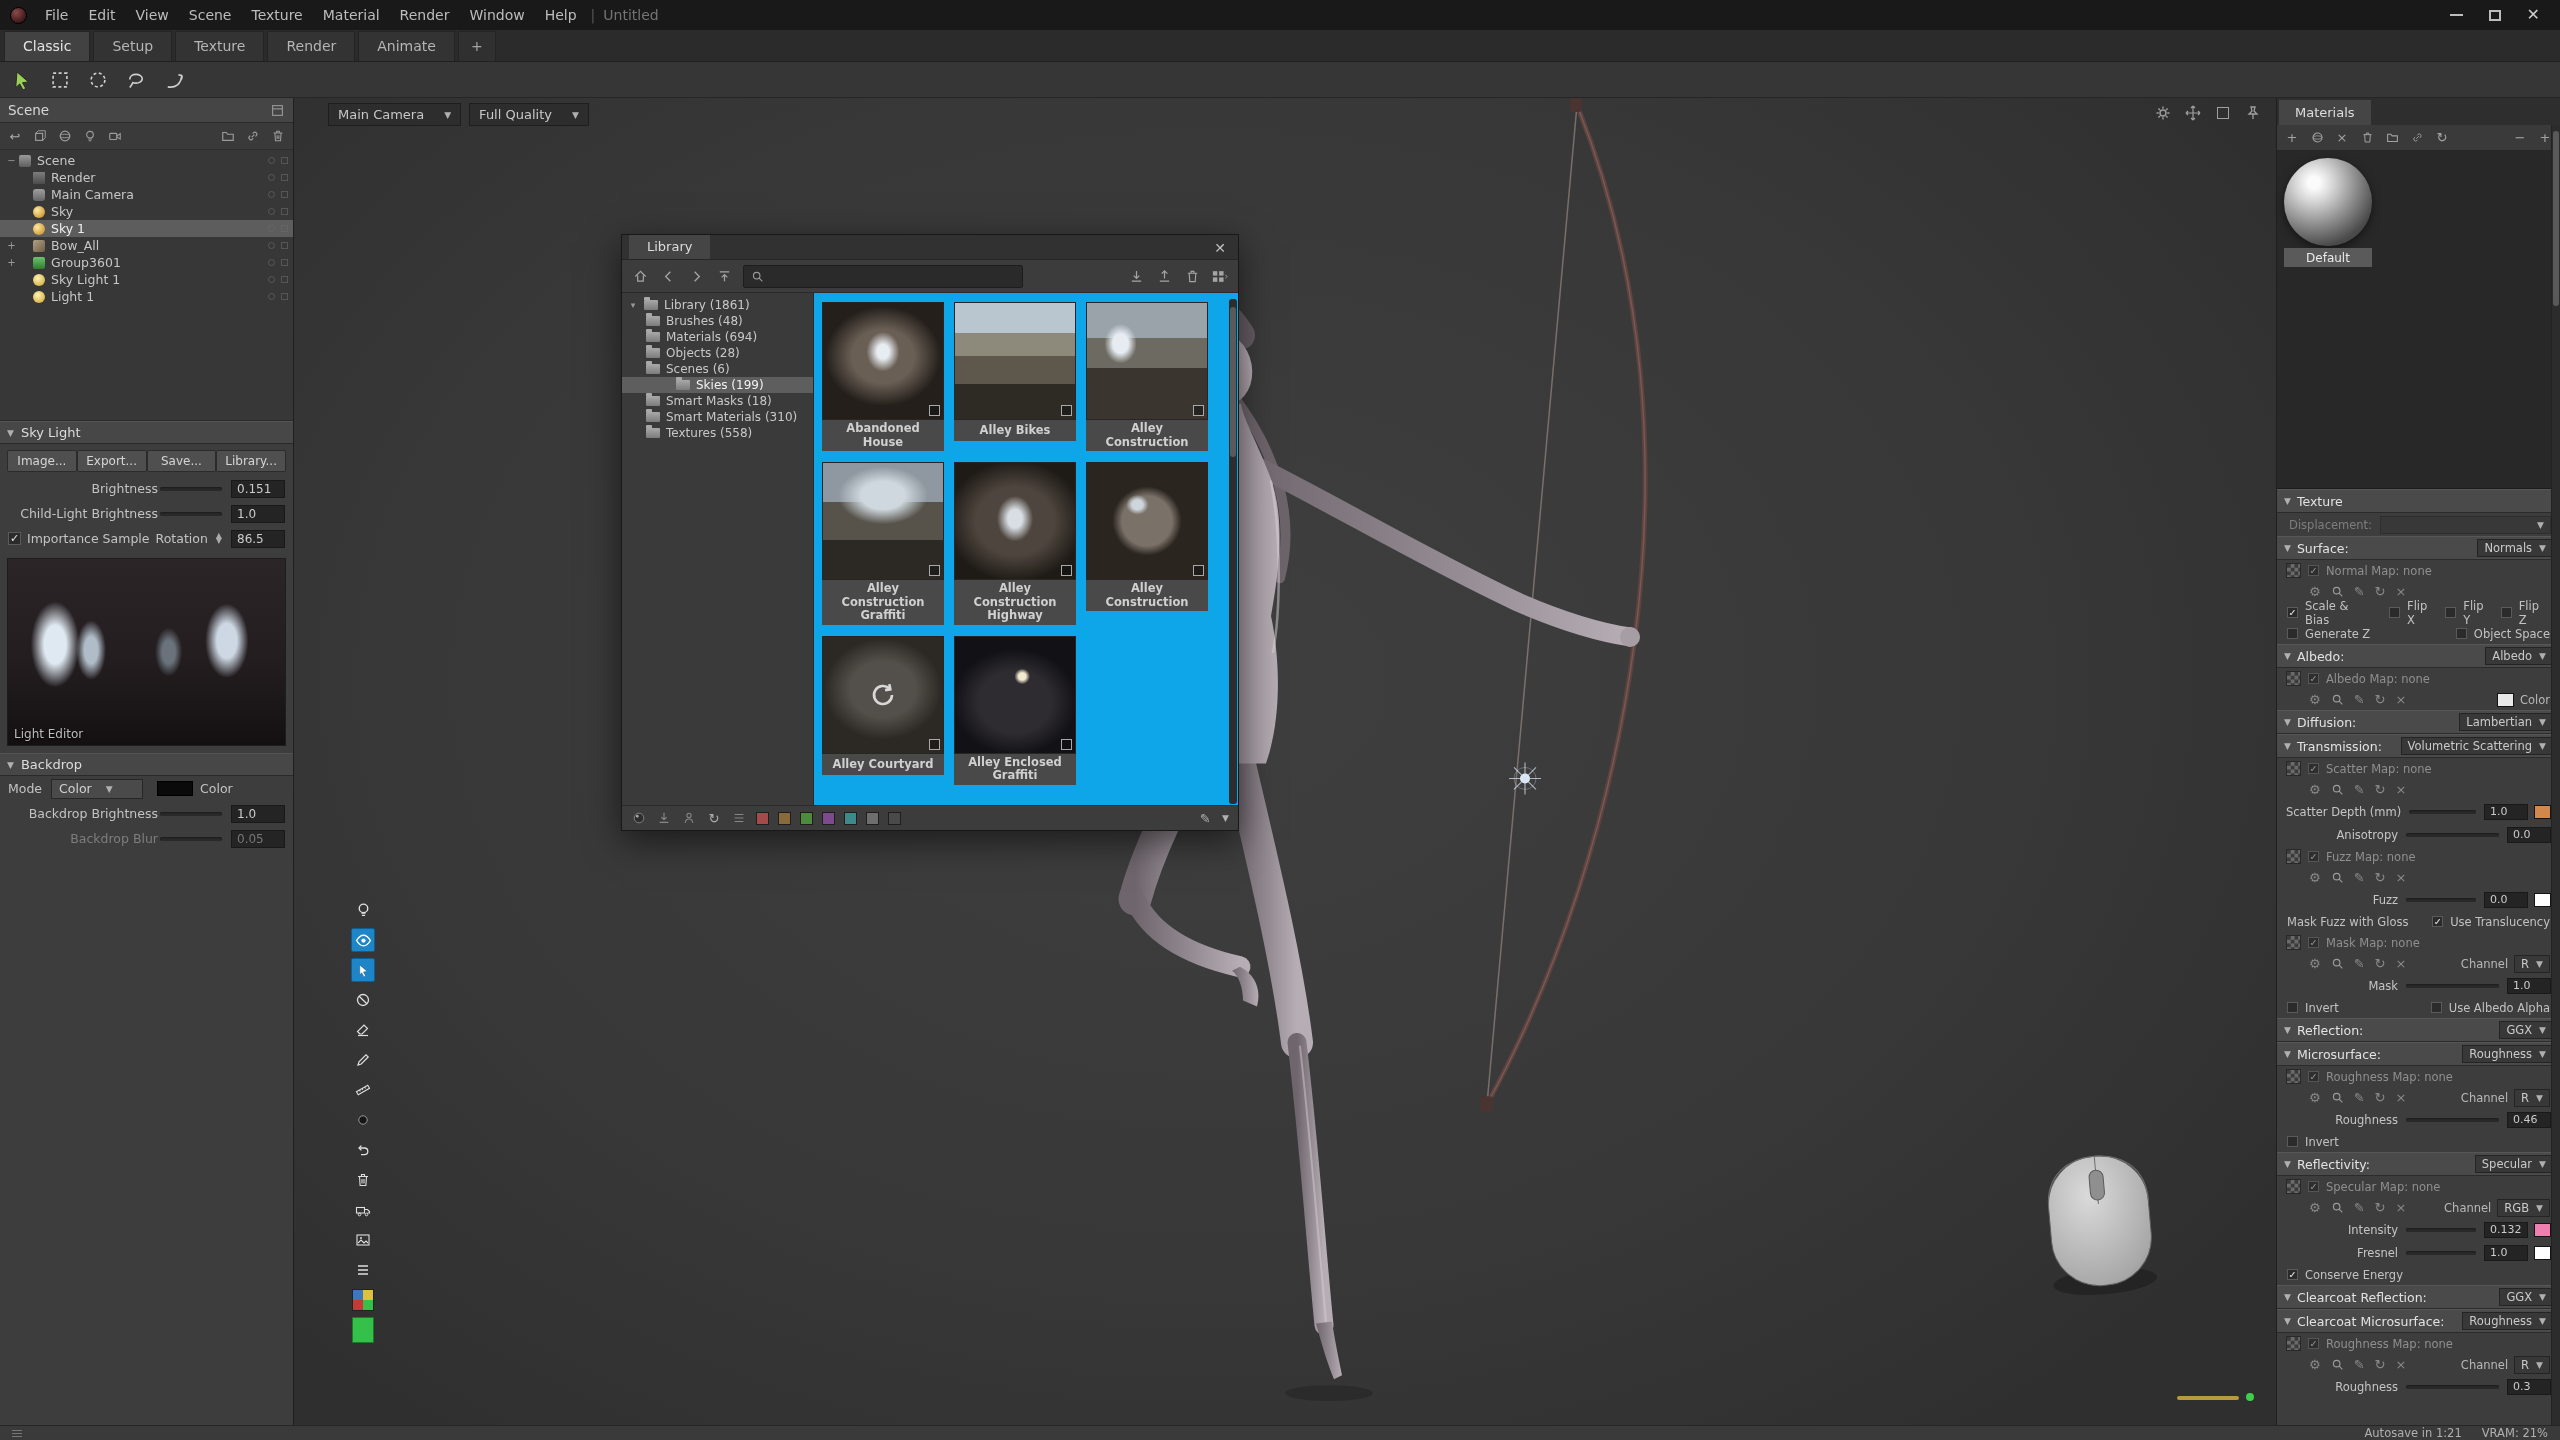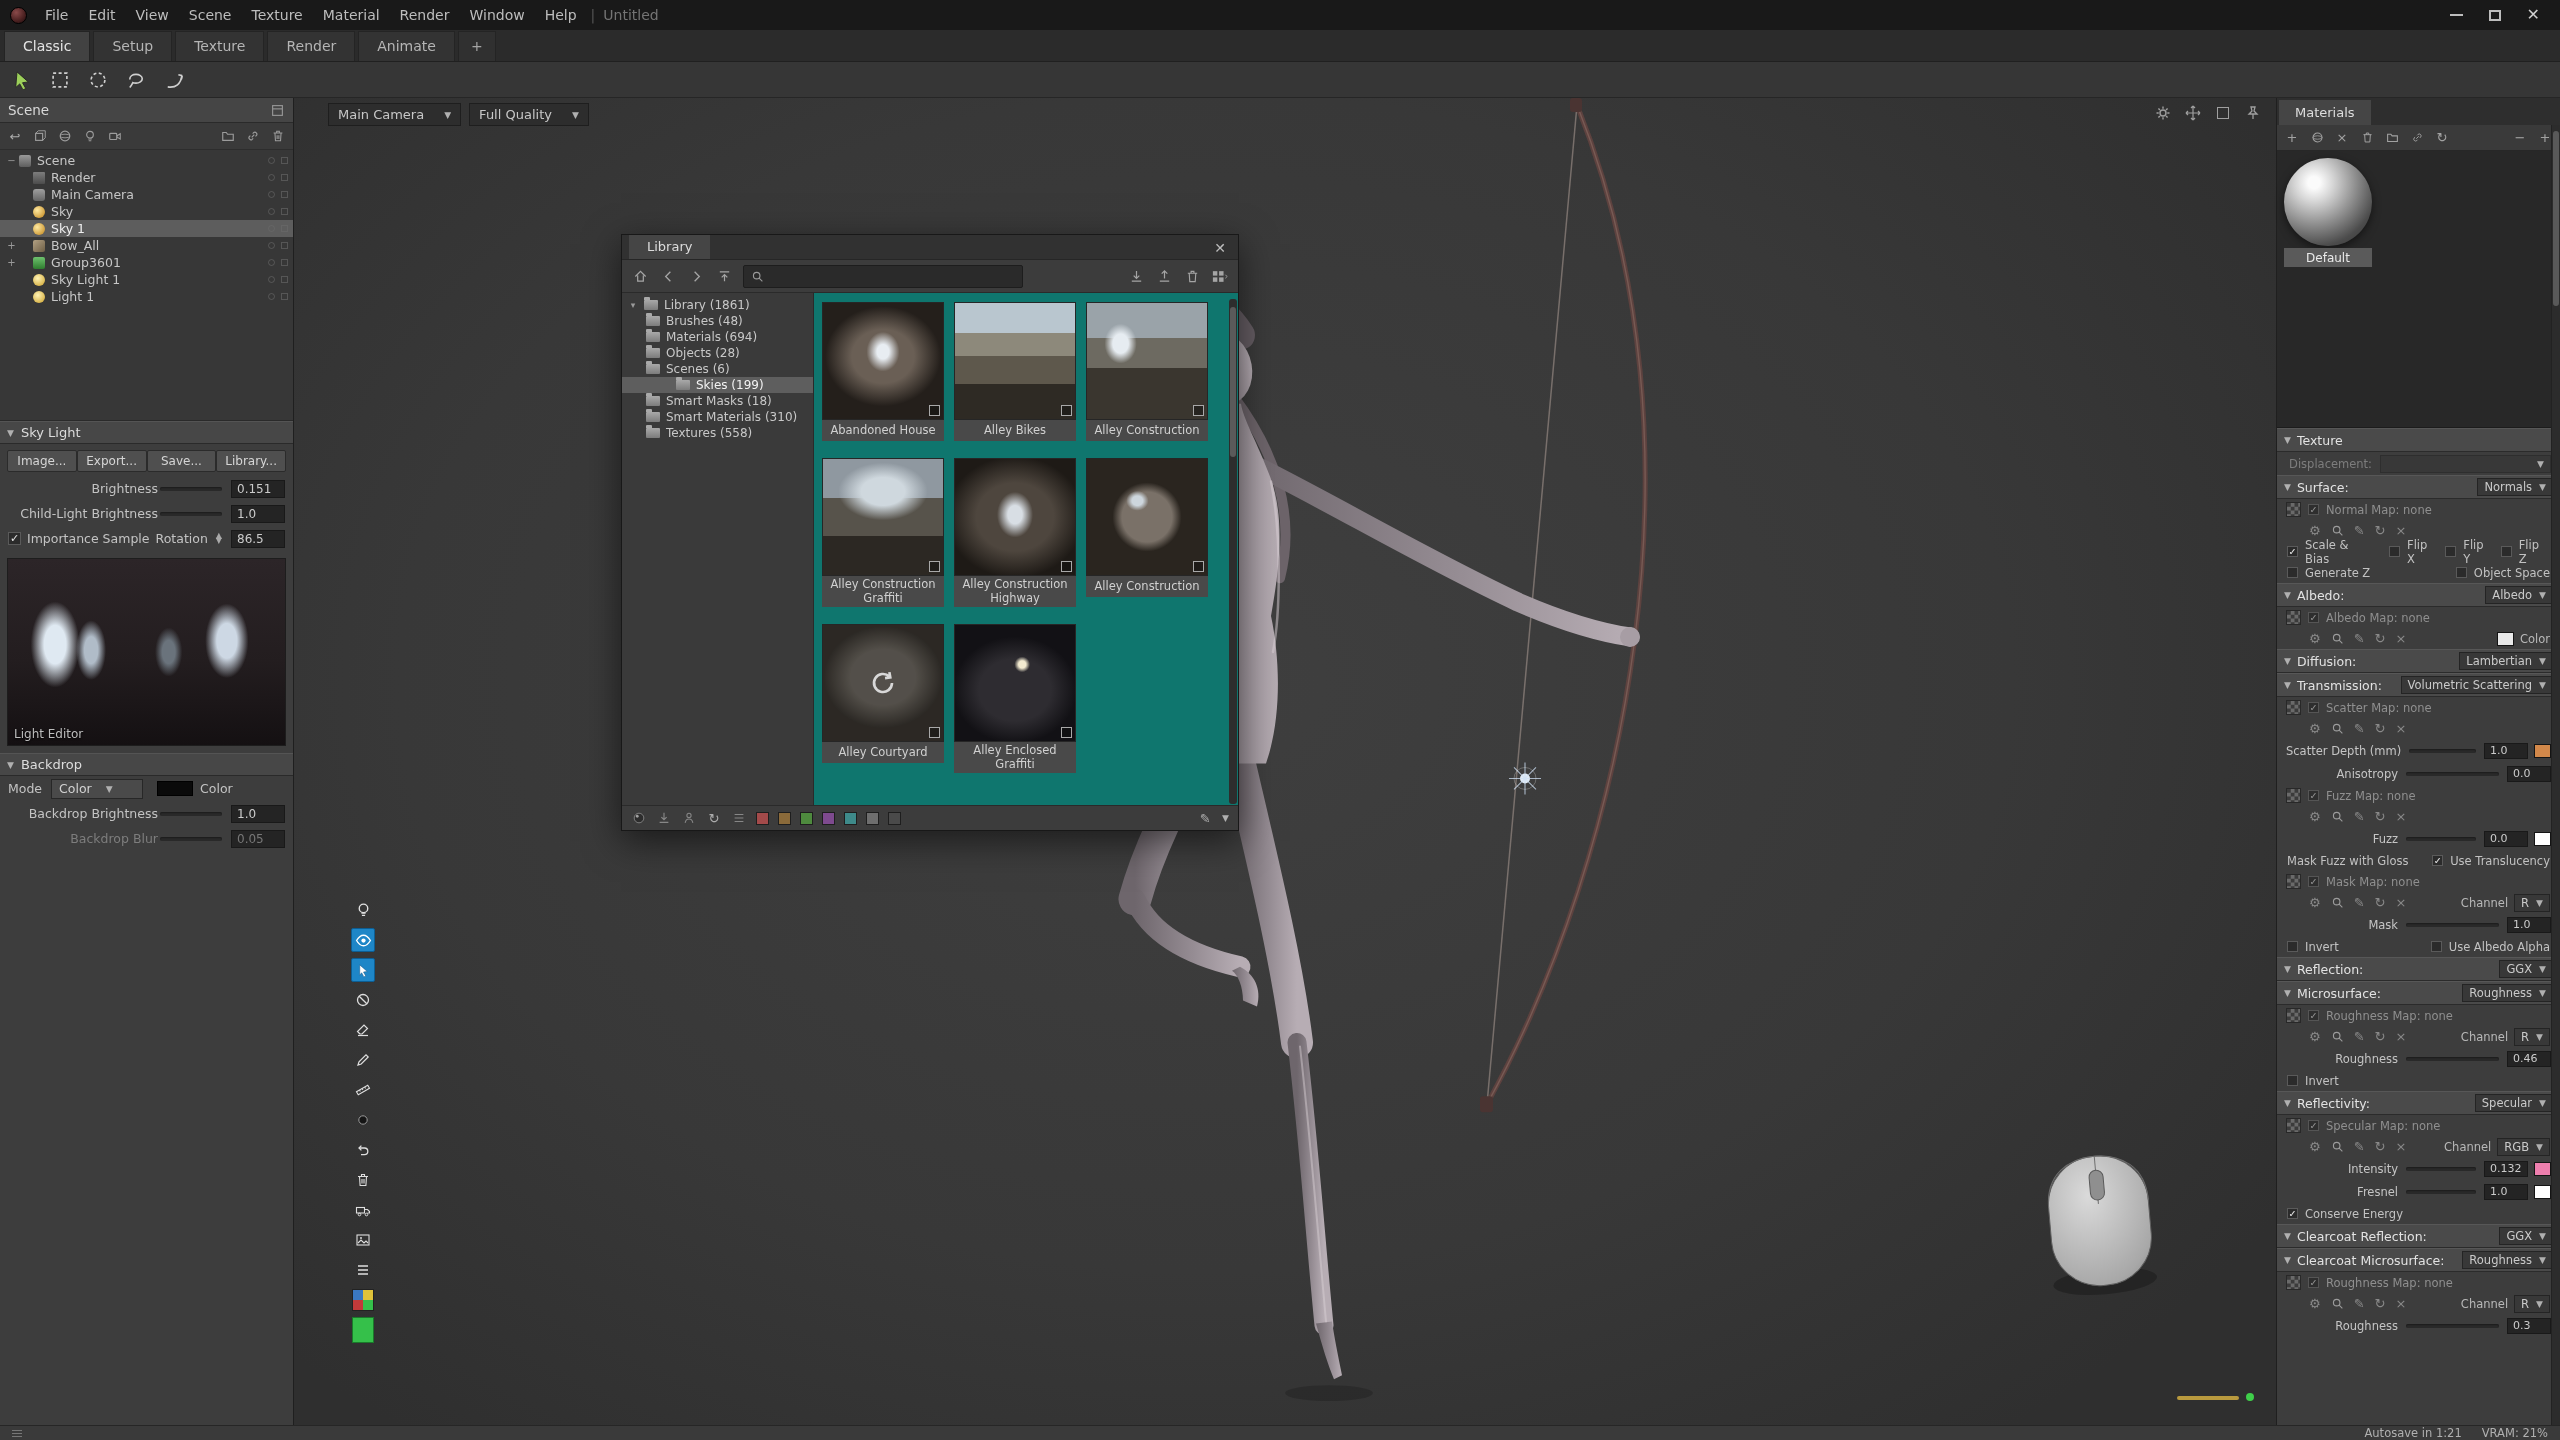--- a/index.html
+++ b/index.html
@@ -115,21 +115,21 @@
   .searchbox { width:280px; height:23px; background:#2a2a2a; border:1px solid #1d1d1d; border-radius:2px; display:flex; align-items:center; padding:0 7px; gap:7px; }
   .lib-nav .spread { flex:1; }
   .lib-body { flex:1; display:flex; min-height:0; }
   .lib-tree { width:192px; border-right:1px solid #2a2a2a; padding:4px 0; background:#3a3a3a; flex:none; }
   .lrow { height:16px; display:flex; align-items:center; gap:6px; padding:0 6px; font-size:12px; color:#c8c8c8; }
   .lrow.selected { background:#5e5e5e; color:#f2f2f2;padding-left:36px; }
   .lexp { width:10px; font-size:9px; color:#999; text-align:center; flex:none; }
   .lind { width:12px; flex:none; }
   .folder { width:14px; height:10px; background:linear-gradient(#a9a9a9,#7c7c7c); border-radius:1px; position:relative; flex:none; }
   .folder::before { content:""; position:absolute; left:0; top:-3px; width:6px; height:3px; background:#a9a9a9; border-radius:1px 1px 0 0; }
-  .lib-grid { flex:1; position:relative; padding:9px 8px; display:grid; grid-template-columns:repeat(3,122px); gap:17px 10px; align-content:start; background:#0f766e; overflow:hidden; }
+  .lib-grid { flex:1; position:relative; padding:9px 8px; display:grid; grid-template-columns:repeat(3,122px); gap:11px 10px; align-content:start; background:#0ea5e9; overflow:hidden;font-weight:bold; }
   .thumb { width:122px; }
   .timg { width:122px; height:118px; position:relative; border:1px solid #262626; }
   .cb { position:absolute; right:3px; bottom:3px; width:11px; height:11px; border:1px solid #a8a8a8; background:rgba(15,15,15,.45); }
   .tlabel { min-height:21px; background:#494949; color:#d0d0d0; font-size:11.5px; display:flex; align-items:center; justify-content:center; text-align:center; padding:2px 3px; line-height:1.18; }
   .thumb.selected .tlabel { background:#707070; color:#ffffff; }
   .thumb.selected .timg { border-color:#909090; }
   .syncov { position:absolute; inset:0; display:flex; align-items:center; justify-content:center; background:rgba(40,40,40,.35); }
   .lib-vscroll { position:absolute; right:1px; top:6px; width:8px; height:505px; background:#2d2d2d; border-radius:3px; }
   .lib-vthumb { position:absolute; right:1px; top:8px; width:6px; height:150px; background:#5a5a5a; border-radius:3px; }
   .lib-footer { height:25px; border-top:1px solid #2a2a2a; display:flex; align-items:center; gap:9px; padding:0 9px; background:#3c3c3c; flex:none; }
@@ -147,21 +147,21 @@
   .t8{background:radial-gradient(72px 62px at 50% 45%,#6b655c 0 45%,#2e2923 82%),#262119;}
   .t9{background:radial-gradient(12px 12px at 56% 34%,#f2ead0 0 30%,rgba(0,0,0,0) 65%),radial-gradient(72px 62px at 50% 56%,#2e2c31 0 50%,#121115 86%),#0e0d10;}
 
   
   .right { width:284px; background:#3a3a3a; border-left:1px solid #1f1f1f; display:flex; flex-direction:column; font-size:12.5px; position:relative; flex:none; }
   .right-tabrow { height:27px; background:#2e2e2e; display:flex; align-items:flex-end; flex:none; }
   .right-tab { padding:5px 16px 5px; background:#454545; color:#dedede; font-size:13px; margin-left:2px; }
   .mat-tools { height:26px; background:#3a3a3a; border-bottom:1px solid #272727; display:flex; align-items:center; gap:9px; padding:0 7px; color:#b5b5b5; flex:none; }
   .mat-tools .spread { flex:1; }
   .mti { width:16px; height:16px; display:flex; align-items:center; justify-content:center; opacity:.85; font-size:13px; }
-  .mat-library { height:277px; background:#282828; padding:7px; flex:none; border-bottom:1px solid #1c1c1c; }
+  .mat-library { height:338px; background:#282828; padding:7px; flex:none; border-bottom:1px solid #1c1c1c; }
   .msphere { width:88px; height:88px; border-radius:50%; background:radial-gradient(circle at 34% 28%, #fbfbfb 0 7%, #d6d6d6 22%, #909090 48%, #4c4c4c 74%, #2f2f2f 100%); box-shadow:0 3px 8px rgba(0,0,0,.5); }
   .mlabel { width:88px; height:19px; margin-top:2px; background:#5a5a5a; color:#eaeaea; font-size:12px; display:flex; align-items:center; justify-content:center; }
   .mat-sections { flex:1; overflow:hidden; background:#3d3d3d; display:flex; flex-direction:column; }
   .shdr { height:24px; background:#4a4a4a; border-top:1px solid #575757; border-bottom:1px solid #2b2b2b; display:flex; align-items:center; padding:0 7px; gap:6px; flex:none; }
   .stitle { font-size:12.5px; color:#e2e2e2; }
   .sdd { margin-left:auto; height:18px; background:#383838; border:1px solid #242424; display:flex; align-items:center; gap:7px; padding:0 6px; font-size:11.5px; color:#cacaca; }
   .sdd.dim { color:#777; border-color:#2e2e2e; }
   .maprow { height:21px; display:flex; align-items:center; gap:7px; padding:0 9px; color:#8f8f8f; font-size:11.5px; flex:none; }
   .checker { width:15px; height:15px; background:repeating-conic-gradient(#6a6a6a 0% 25%, #3b3b3b 0% 50%) 0 0/7.5px 7.5px; border:1px solid #282828; flex:none; }
   .dimchk { width:11px; height:11px; border:1px solid #555; background:#2e2e2e; color:#8f8f8f; font-size:9.5px; line-height:10px; text-align:center; flex:none; }

